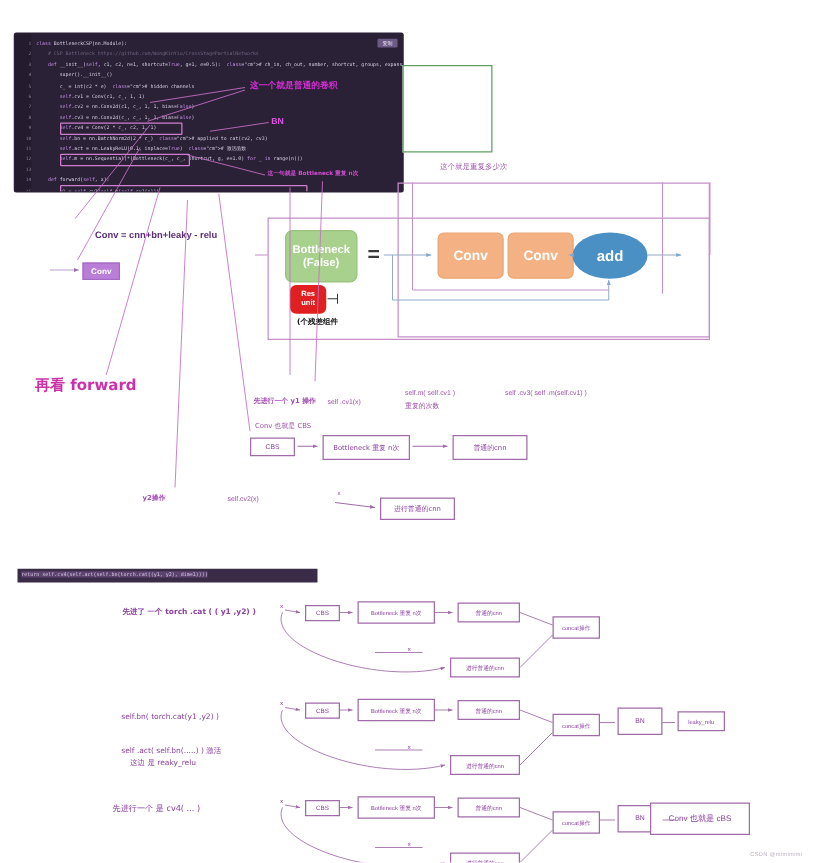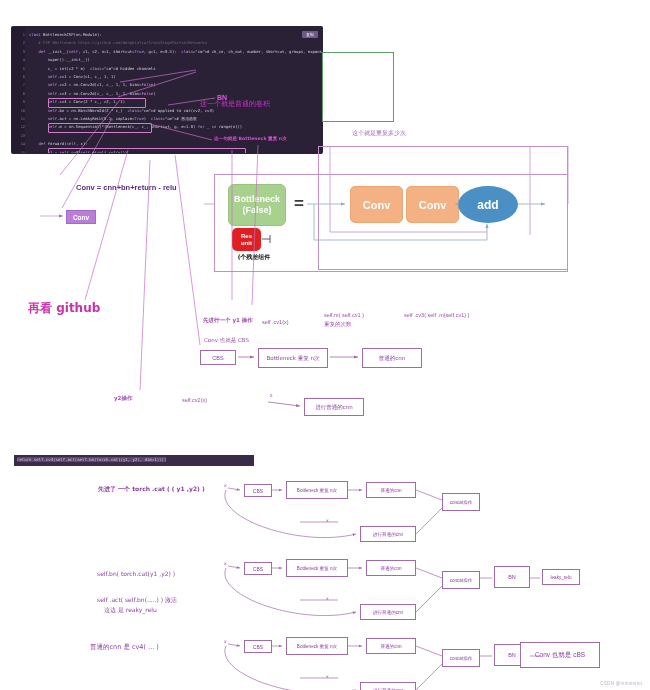--- a/index.html
+++ b/index.html
@@ -176,28 +176,28 @@
 <div class="box conv-orange" style="left:406px;top:186px;width:53px;height:37px;">Conv</div>
 <div class="box" id="add-ellipse">add</div>
 
 <div class="box" id="res-unit">
   <span>Res</span>
   <span>unit</span>
 </div>
 <div class="box zh" id="res-cap">(个残差组件</div>
 <div class="box" id="conv-purple">Conv</div>
 
-<div class="lbl zh" style="left:200px;top:63px;font-size:7px;font-weight:400;color:#d52fd5;margin-top:36px;">这一个就是普通的卷积</div>
+<div class="lbl zh" style="left:200px;top:63px;font-size:7px;font-weight:700;color:#d52fd5;">这一个就是普通的卷积</div>
 <div class="lbl" style="left:217px;top:94px;font-size:7px;font-weight:700;color:#e04fe0;">BN</div>
 <div class="lbl zh" style="left:214px;top:136px;font-size:4.6px;font-weight:700;color:#d24fd2;">这一句就是 Bottleneck 重复 n次</div>
 <div class="lbl zh" style="left:352px;top:129px;font-size:6px;color:#a05fb0;">这个就是重复多少次</div>
 
-<div class="lbl" style="left:76px;top:183px;font-size:7.5px;font-weight:700;color:#5a2c78;">Conv  = cnn+bn+return - relu</div>
-
-<div class="lbl zh" style="left:28px;top:300px;font-size:12px;font-weight:700;color:#cc31a8;"><span>再看  github</span></div>
+<div class="lbl" style="left:76px;top:183px;font-size:7.5px;font-weight:700;color:#5a2c78;">Conv  = cnn+bn+leaky - relu</div>
+
+<div class="lbl zh" style="left:28px;top:300px;font-size:12px;font-weight:700;color:#cc31a8;"><span>再看  forward</span></div>
 
 <div class="lbl zh" style="left:203px;top:317px;font-size:5.5px;font-weight:700;color:#a44fb4;">先进行一个 y1 操作</div>
 <div class="lbl" style="left:262px;top:319px;font-size:5.5px;color:#9c4fa8;">self .cv1(x)</div>
 <div class="lbl" style="left:324px;top:312px;font-size:5.5px;color:#9c4fa8;">self.m( self.cv1   )</div>
 <div class="lbl zh" style="left:324px;top:321px;font-size:5.5px;color:#9c4fa8;">重复的次数</div>
 <div class="lbl" style="left:404px;top:312px;font-size:5.5px;color:#9c4fa8;">self .cv3(  self .m(self.cv1)       )</div>
 
 <div class="lbl zh" style="left:204px;top:337px;font-size:5.5px;color:#9c4fa8;">Conv  也就是 CBS</div>
 
 <div class="box obox" style="left:200px;top:350px;width:36px;height:15px;font-size:5.5px;color:#8b3fa0;">CBS</div>
@@ -208,21 +208,21 @@
 <div class="lbl" style="left:182px;top:397px;font-size:5.5px;color:#9c4fa8;">self.cv2(x)</div>
 <div class="lbl" style="left:270px;top:392px;font-size:5px;color:#9c4fa8;">x</div>
 <div class="box obox zh" style="left:304px;top:398px;width:60px;height:18px;font-size:5.5px;color:#8b3fa0;">进行普通的cnn</div>
 
 <div class="lbl zh" style="left:98px;top:485px;font-size:6px;color:#8b3fa0;"><b>先进了 一个  torch .cat ( ( y1 ,y2)   )</b></div>
 
 <div class="lbl zh" style="left:97px;top:570px;font-size:6px;color:#8b3fa0;">self.bn( torch.cat(y1 ,y2)  )</div>
 <div class="lbl zh" style="left:97px;top:596px;font-size:6px;color:#8b3fa0;">self .act(  self.bn(.....)   )  激活</div>
 <div class="lbl zh" style="left:104px;top:606px;font-size:6px;color:#8b3fa0;">这边 是 reaky_relu</div>
 
-<div class="lbl zh" style="left:90px;top:643px;font-size:6.5px;color:#8b3fa0;">普通的cnn  是 cv4(  ...  )</div>
+<div class="lbl zh" style="left:90px;top:643px;font-size:6.5px;color:#8b3fa0;">先进行一个  是 cv4(  ...  )</div>
 
 <div id="flow-container">
     <div class="lbl zh" style="left: 224px; top: 483px; font-size: 4.5px; color: rgb(139, 63, 160);">x</div>
     <div class="box obox" style="left: 244px; top: 484px; width: 28px; height: 13px; font-size: 5px; color: rgb(139, 63, 160);">CBS</div>
     <div class="box obox" style="left: 286px; top: 481px; width: 62px; height: 18px; font-size: 4.6px; color: rgb(139, 63, 160);">Bottleneck 重复 n次</div>
     <div class="box obox" style="left: 366px; top: 482px; width: 50px; height: 16px; font-size: 4.6px; color: rgb(139, 63, 160);">普通的cnn</div>
     <div class="lbl zh" style="left: 326px; top: 518px; font-size: 4.5px; color: rgb(139, 63, 160);">x</div>
     <div class="box obox" style="left: 360px; top: 526px; width: 56px; height: 16px; font-size: 4.6px; color: rgb(139, 63, 160);">进行普通的cnn</div>
     <div class="box obox" style="left: 442px; top: 493px; width: 38px; height: 18px; font-size: 4.6px; color: rgb(139, 63, 160);">concat操作</div>
     <svg class="ov" viewBox="0 0 650 690">

